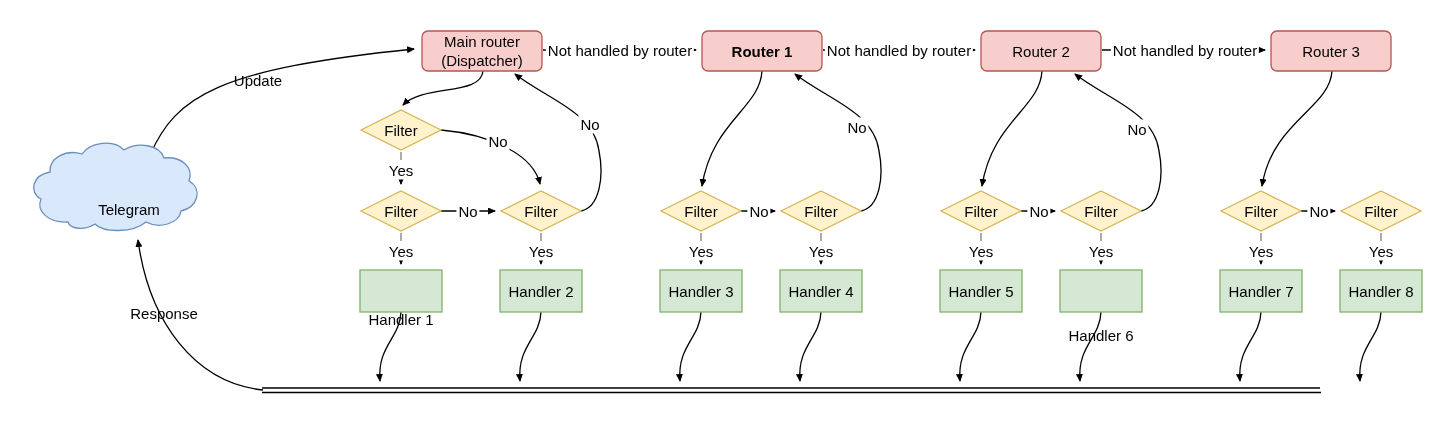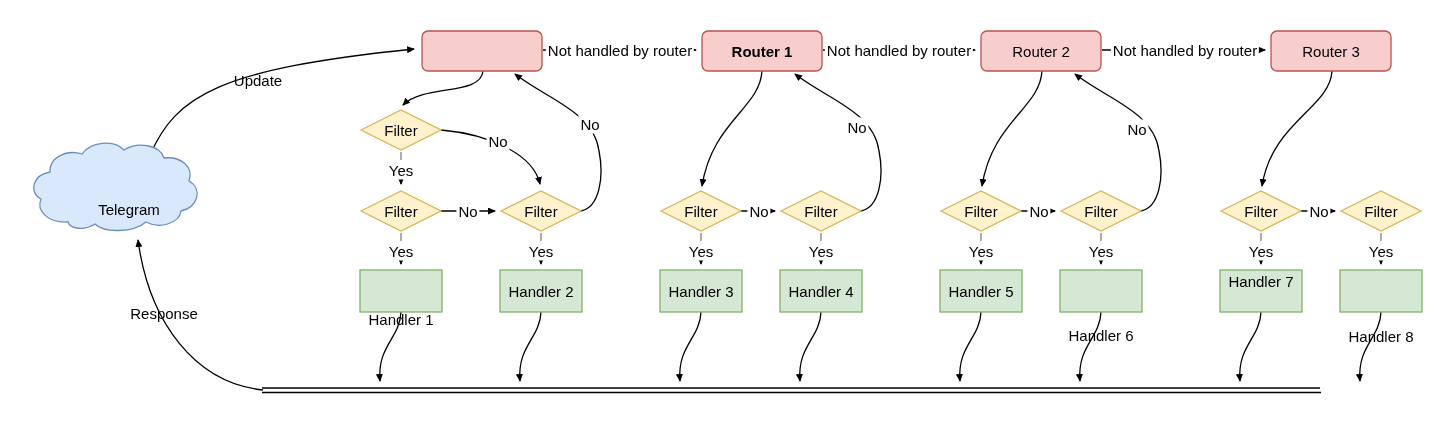--- a/index.html
+++ b/index.html
@@ -135,42 +135,44 @@
     <rect class="handler-shape" x="500" y="270" width="82" height="42"></rect>
     <rect class="handler-shape" x="660" y="270" width="82" height="42"></rect>
     <rect class="handler-shape" x="780" y="270" width="82" height="42"></rect>
     <rect class="handler-shape" x="940" y="270" width="82" height="42"></rect>
     <rect class="handler-shape" x="1060" y="270" width="82" height="42"></rect>
     <rect class="handler-shape" x="1220" y="270" width="82" height="42"></rect>
     <rect class="handler-shape" x="1340" y="270" width="82" height="42"></rect>
   </svg>
 
   <div class="lbl node-lbl" style="left:129px; top:191px;margin-top:18px;">Telegram</div>
+  <div class="lbl node-lbl multiline" style="left:482px; top:51px;">Main router
+(Dispatcher)</div>
   <div class="lbl node-lbl" style="left:762px; top:51px;font-weight:bold;">Router 1</div>
   <div class="lbl node-lbl" style="left:1041px; top:51px;">Router 2</div>
   <div class="lbl node-lbl" style="left:1331px; top:51px;">Router 3</div>
 
   <div class="lbl node-lbl" style="left:401px; top:130px;">Filter</div>
   <div class="lbl node-lbl" style="left:401px; top:211px;">Filter</div>
   <div class="lbl node-lbl" style="left:541px; top:211px;">Filter</div>
   <div class="lbl node-lbl" style="left:701px; top:211px;">Filter</div>
   <div class="lbl node-lbl" style="left:821px; top:211px;">Filter</div>
   <div class="lbl node-lbl" style="left:981px; top:211px;">Filter</div>
   <div class="lbl node-lbl" style="left:1101px; top:211px;">Filter</div>
   <div class="lbl node-lbl" style="left:1261px; top:211px;">Filter</div>
   <div class="lbl node-lbl" style="left:1381px; top:211px;">Filter</div>
 
   <div class="lbl node-lbl" style="left:401px; top:279px;margin-top:40px;">Handler 1</div>
   <div class="lbl node-lbl" style="left:541px; top:291px;">Handler 2</div>
   <div class="lbl node-lbl" style="left:701px; top:291px;">Handler 3</div>
   <div class="lbl node-lbl" style="left:821px; top:291px;">Handler 4</div>
   <div class="lbl node-lbl" style="left:981px; top:291px;">Handler 5</div>
   <div class="lbl node-lbl" style="left:1101px; top:291px;margin-top:44px;">Handler 6</div>
-  <div class="lbl node-lbl" style="left:1261px; top:281px;">Handler 7</div>
-  <div class="lbl node-lbl" style="left:1381px; top:291px;margin-top:45px;">Handler 8</div>
+  <div class="lbl node-lbl" style="left:1261px; top:291px;">Handler 7</div>
+  <div class="lbl node-lbl" style="left:1381px; top:291px;">Handler 8</div>
 
   <div class="lbl edge-lbl" style="left:210px; top:80px; background:transparent;margin-left:48px;">Update</div>
   <div class="lbl edge-lbl" style="left:164px; top:313px; background:transparent;">Response</div>
 
   <div class="lbl edge-lbl" style="left:620px; top:50px;">Not handled by router</div>
   <div class="lbl edge-lbl" style="left:899px; top:50px;">Not handled by router</div>
   <div class="lbl edge-lbl" style="left:1185px; top:50px;">Not handled by router</div>
 
   <div class="lbl edge-lbl" style="left:401px; top:170px;">Yes</div>
   <div class="lbl edge-lbl" style="left:401px; top:251px;">Yes</div>

